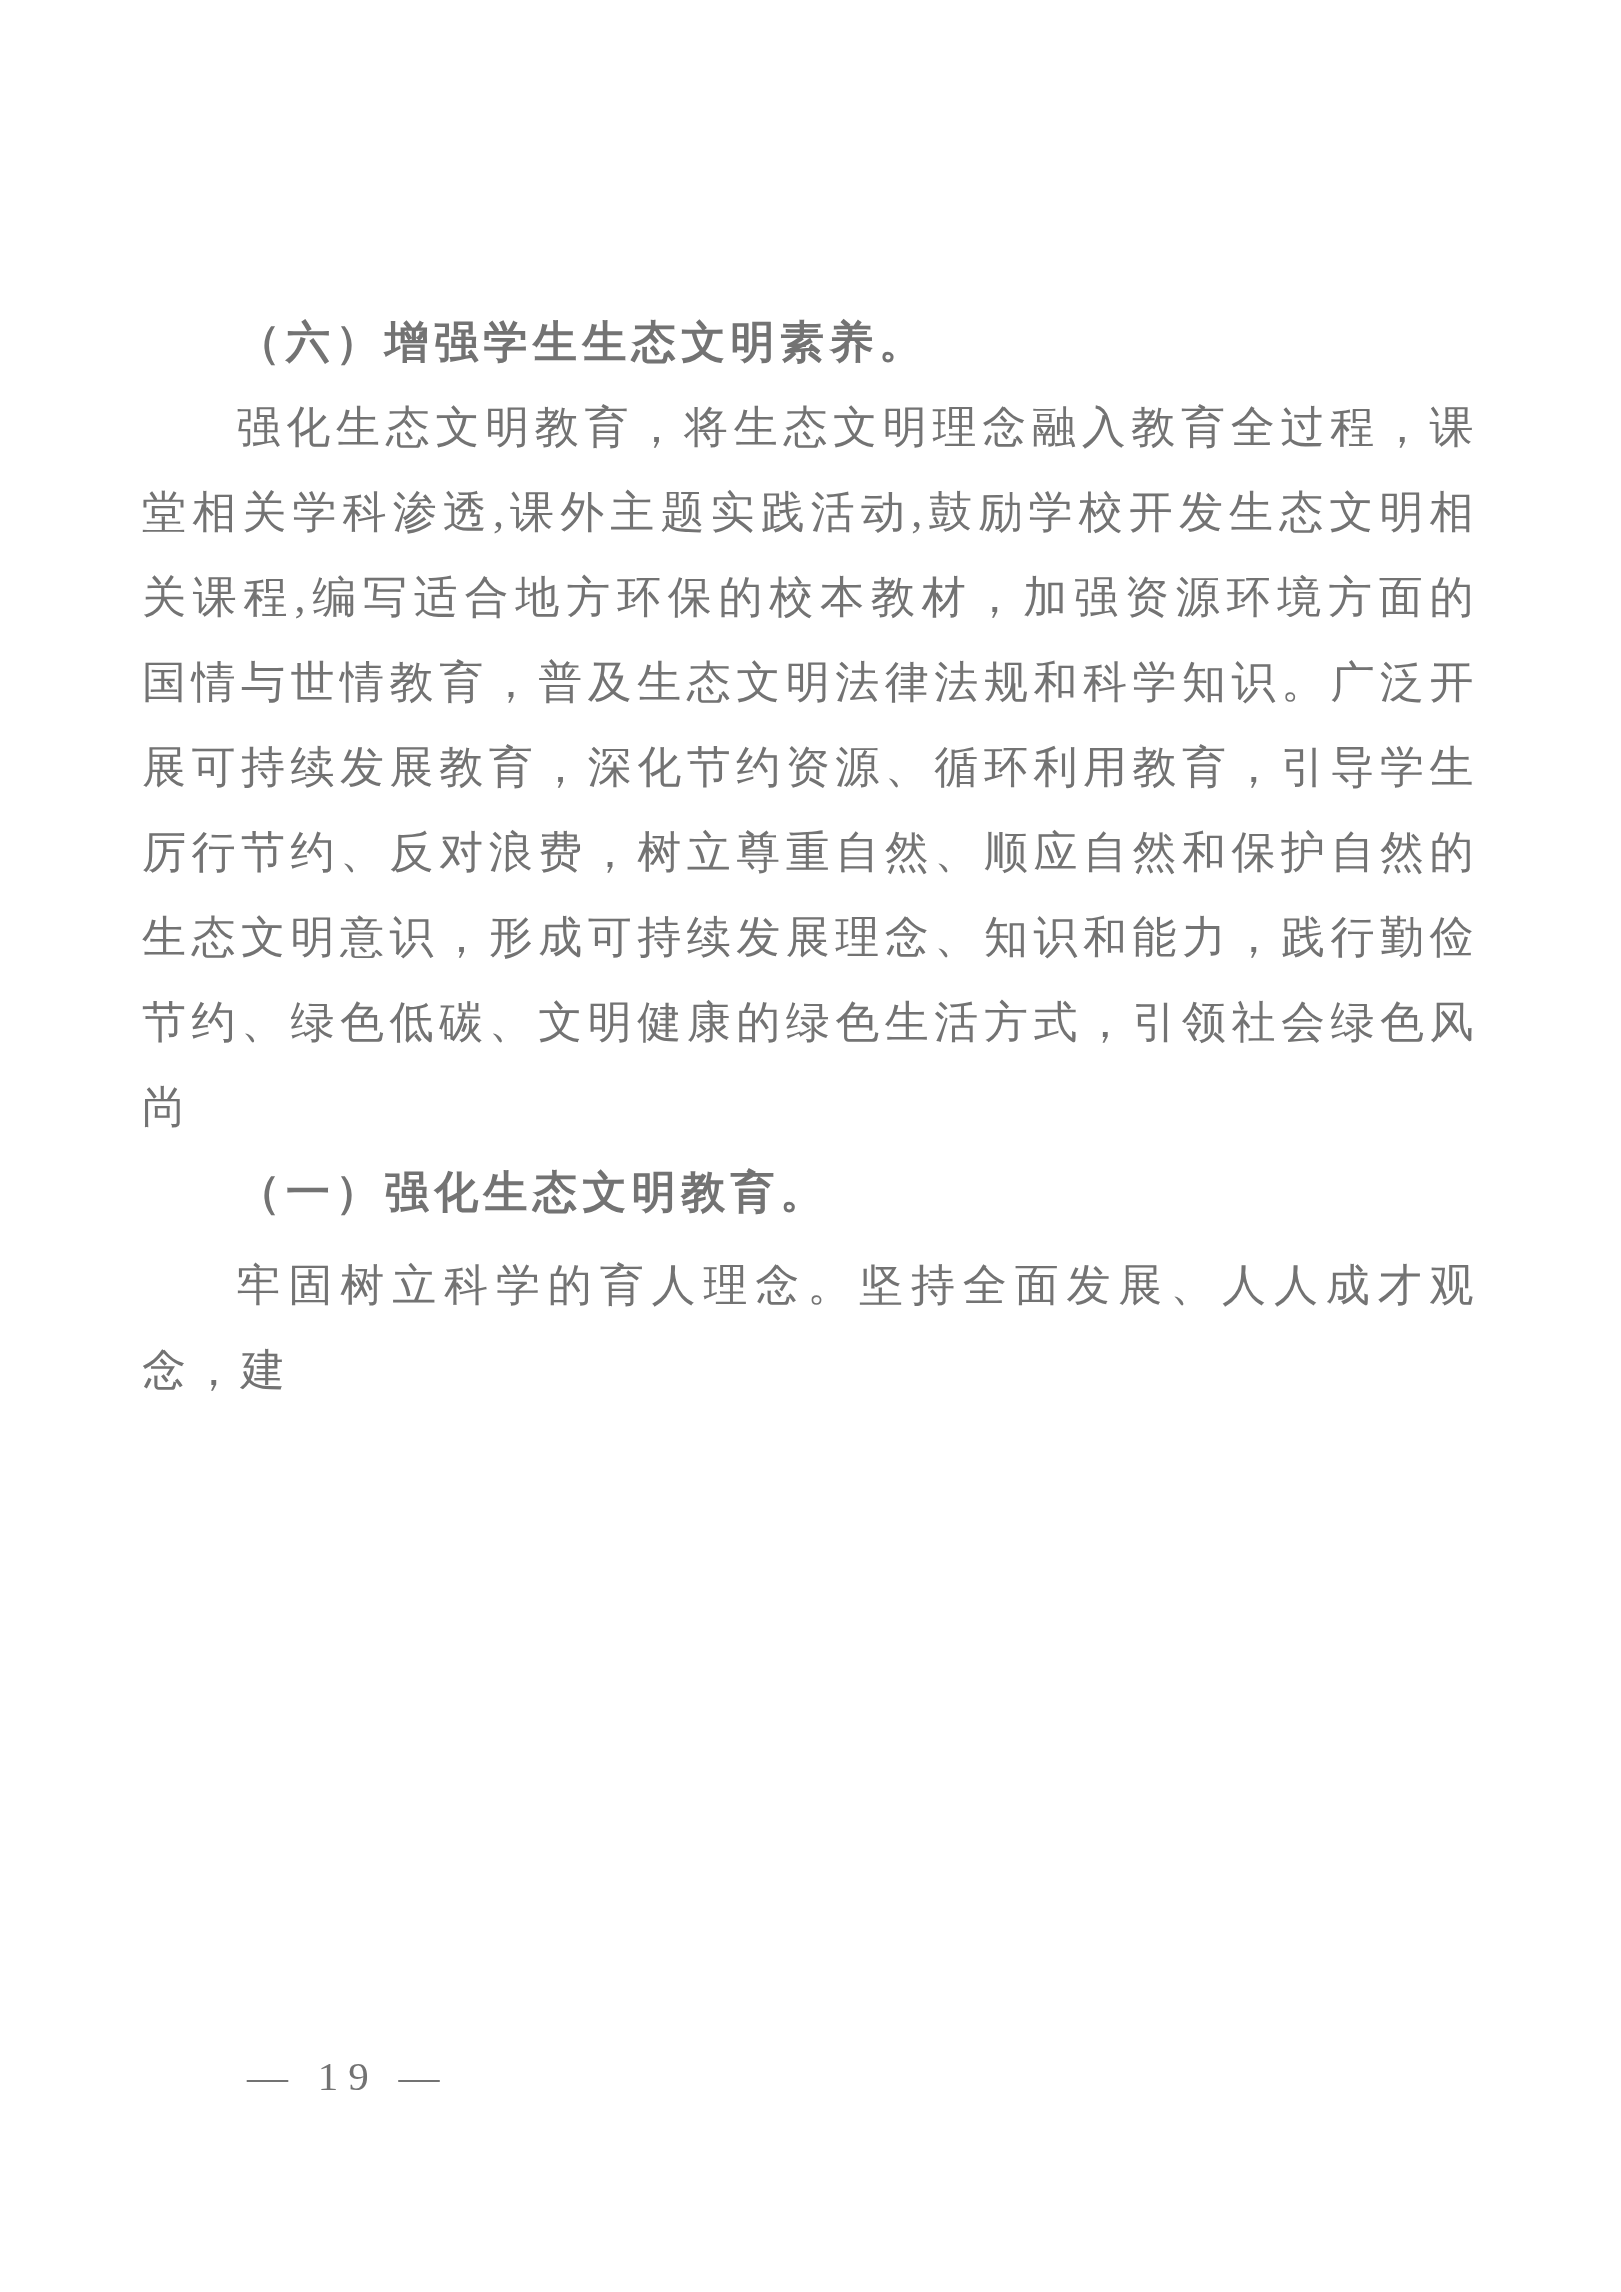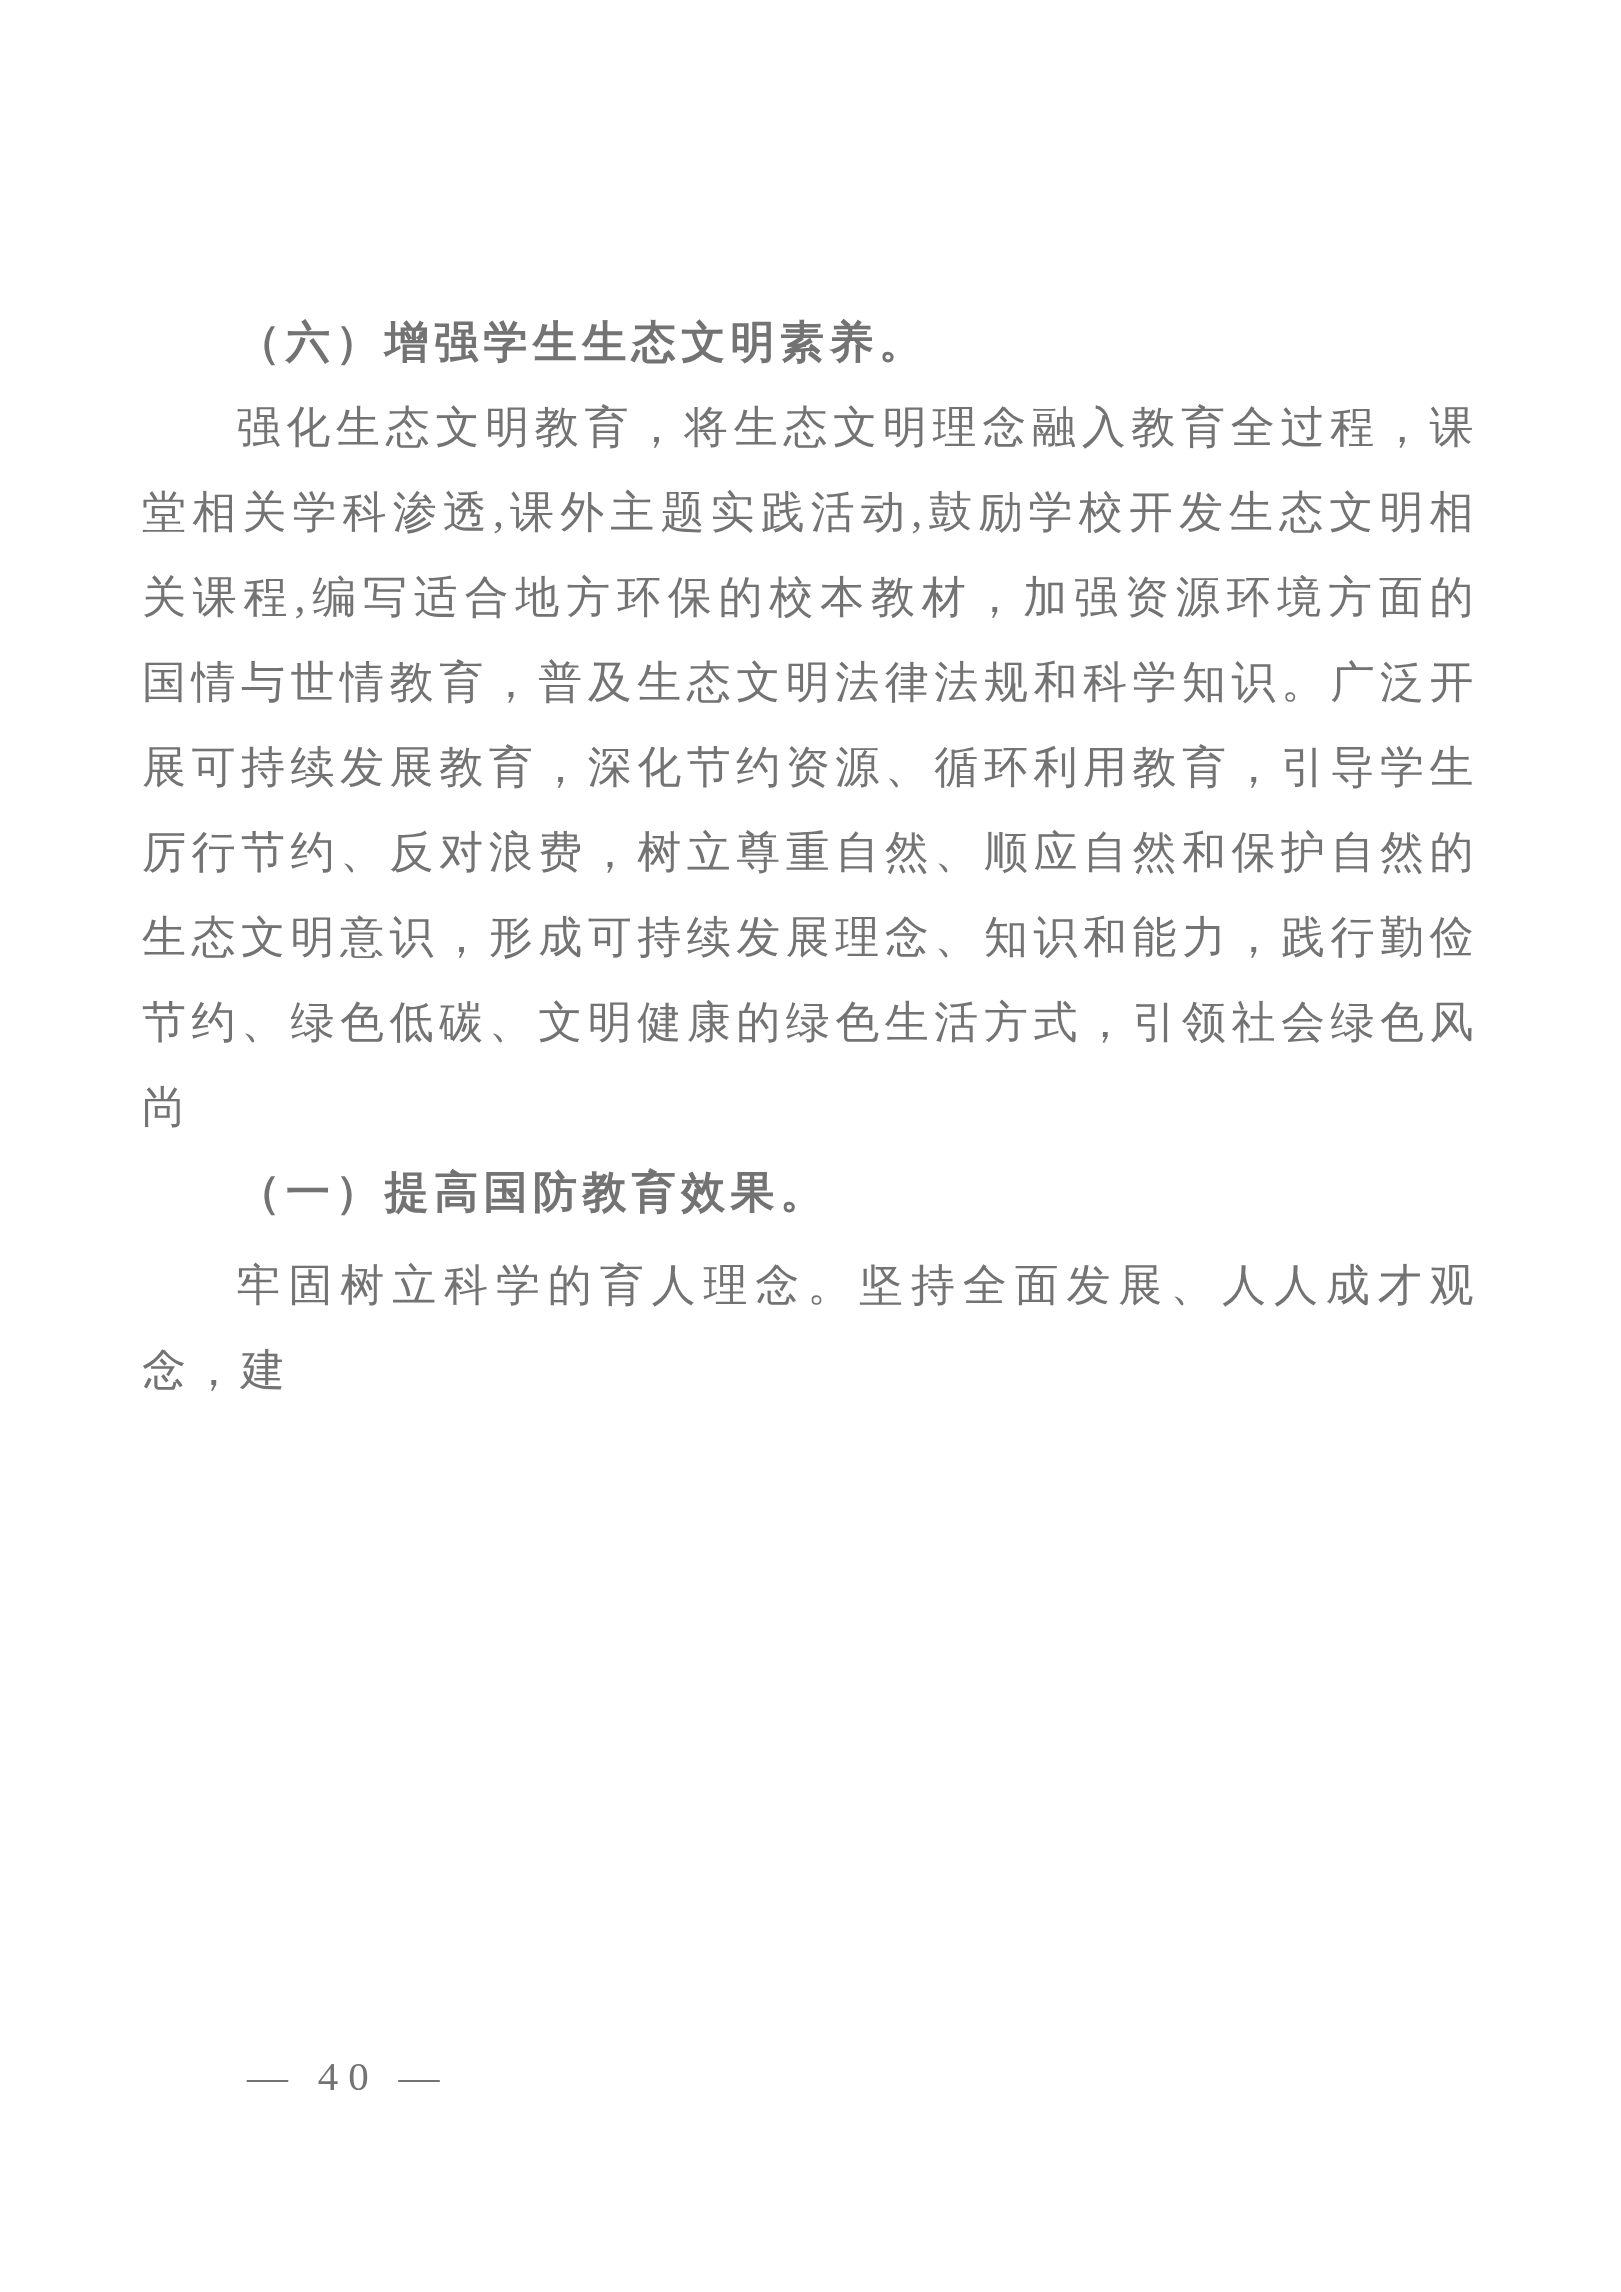--- a/index.html
+++ b/index.html
@@ -62,20 +62,20 @@
 
 <div class="page">
 
   <p class="doc-block heading-kai">（六）增强学生生态文明素养。</p>
 
   <p class="doc-block body-para">强化生态文明教育，将生态文明理念融入教育全过程，课堂相关学科渗透,课外主题实践活动,鼓励学校开发生态文明相关课程,编写适合地方环保的校本教材，加强资源环境方面的国情与世情教育，普及生态文明法律法规和科学知识。广泛开展可持续发展教育，深化节约资源、循环利用教育，引导学生厉行节约、反对浪费，树立尊重自然、顺应自然和保护自然的生态文明意识，形成可持续发展理念、知识和能力，践行勤俭节约、绿色低碳、文明健康的绿色生活方式，引领社会绿色风尚</p>
 
 
 
 
-  <p class="doc-block heading-kai heading-one">（一）提高国防教育效果。</p>
+  <p class="doc-block heading-kai heading-one">（一）强化生态文明教育。</p>
 
   <p class="doc-block body-para">牢固树立科学的育人理念。坚持全面发展、人人成才观念，建</p>
 
-  <div class="page-footer">— 40 —</div>
+  <div class="page-footer">— 19 —</div>
 
 </div>
 
 
 </body></html>

